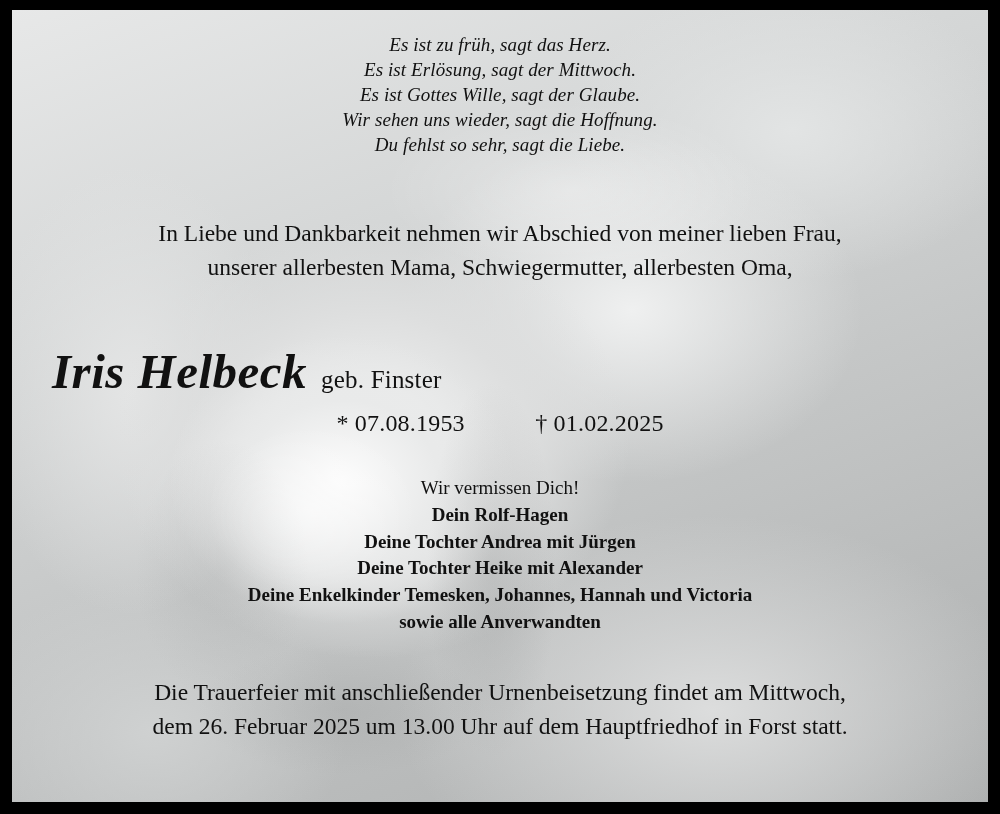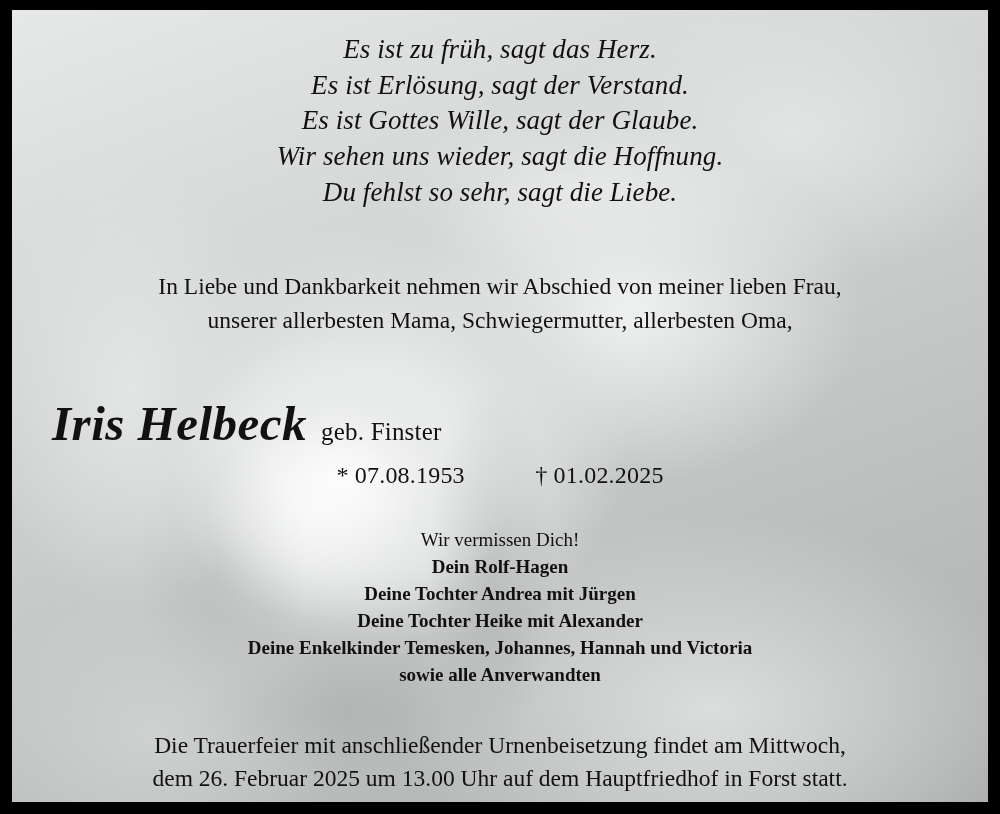--- a/index.html
+++ b/index.html
@@ -58,21 +58,21 @@
     z-index: 2;
     width: 100%;
     height: 100%;
     box-sizing: border-box;
     padding: 22px 40px 0 40px;
     text-align: center;
     color: #111;
   }
   .poem {
     font-style: italic;
-    font-size: 27px;
+    font-size: 19px;
     line-height: 1.32;
     letter-spacing: 0.1px;
   }
   .poem div { white-space: nowrap; }
   .intro {
     margin-top: 60px;
     font-size: 23.5px;
     line-height: 1.43;
   }
   .intro div { white-space: nowrap; }
@@ -118,21 +118,21 @@
 
 <div class="card">
   <div class="inner">
     <div class="bg"></div>
     <div class="bg2"></div>
 
     <div class="content">
 
       <div class="poem">
         <div>Es ist zu früh, sagt das Herz.</div>
-        <div>Es ist Erlösung, sagt der Verstand.</div>
+        <div>Es ist Erlösung, sagt der Mittwoch.</div>
         <div>Es ist Gottes Wille, sagt der Glaube.</div>
         <div>Wir sehen uns wieder, sagt die Hoffnung.</div>
         <div>Du fehlst so sehr, sagt die Liebe.</div>
       </div>
 
       <div class="intro">
         <div>In Liebe und Dankbarkeit nehmen wir Abschied von meiner lieben Frau,</div>
         <div>unserer allerbesten Mama, Schwiegermutter, allerbesten Oma,</div>
       </div>
 

